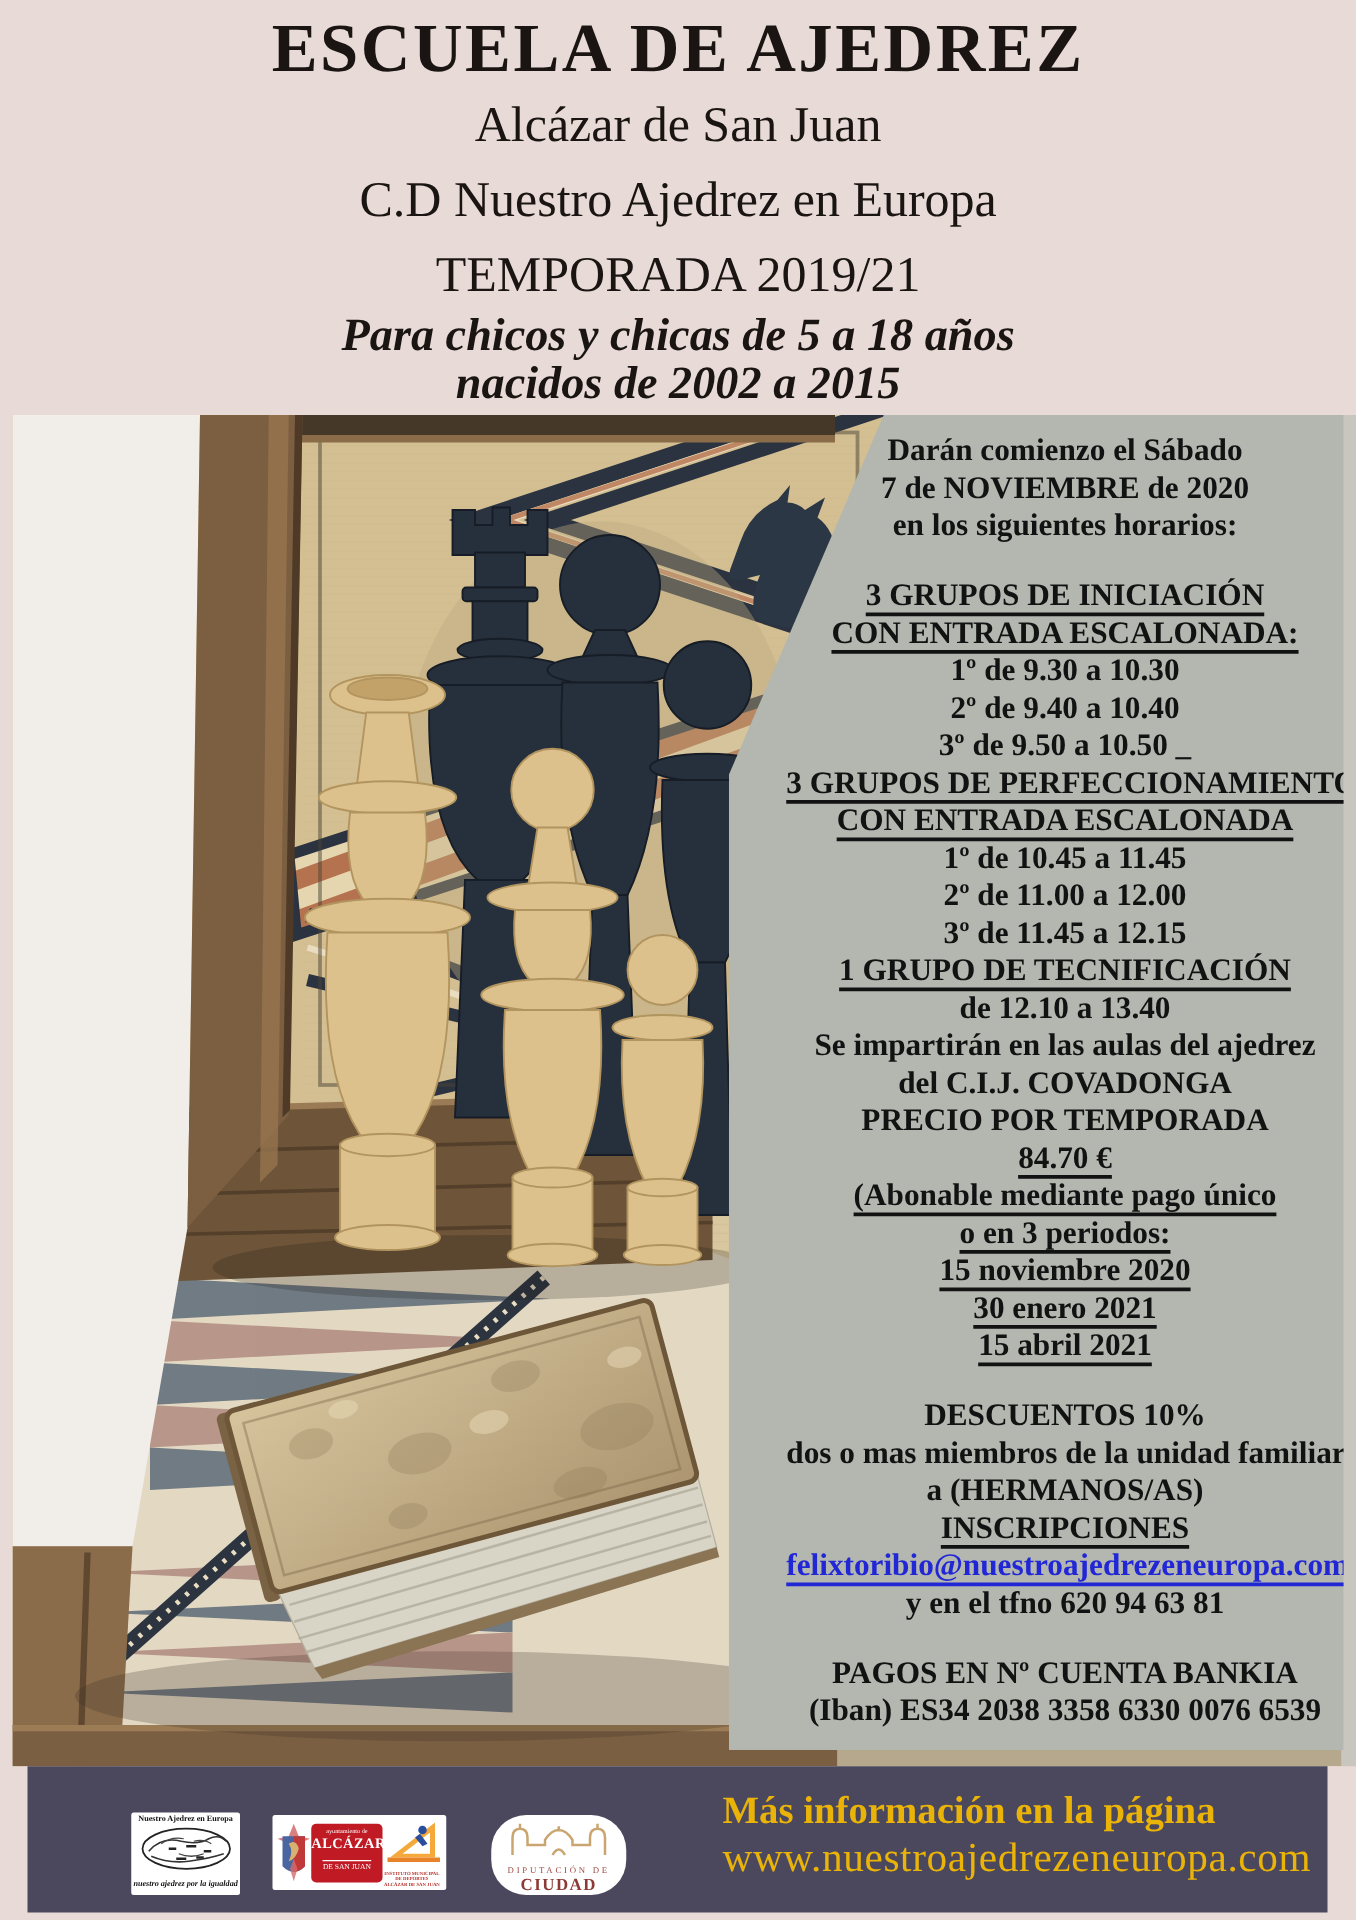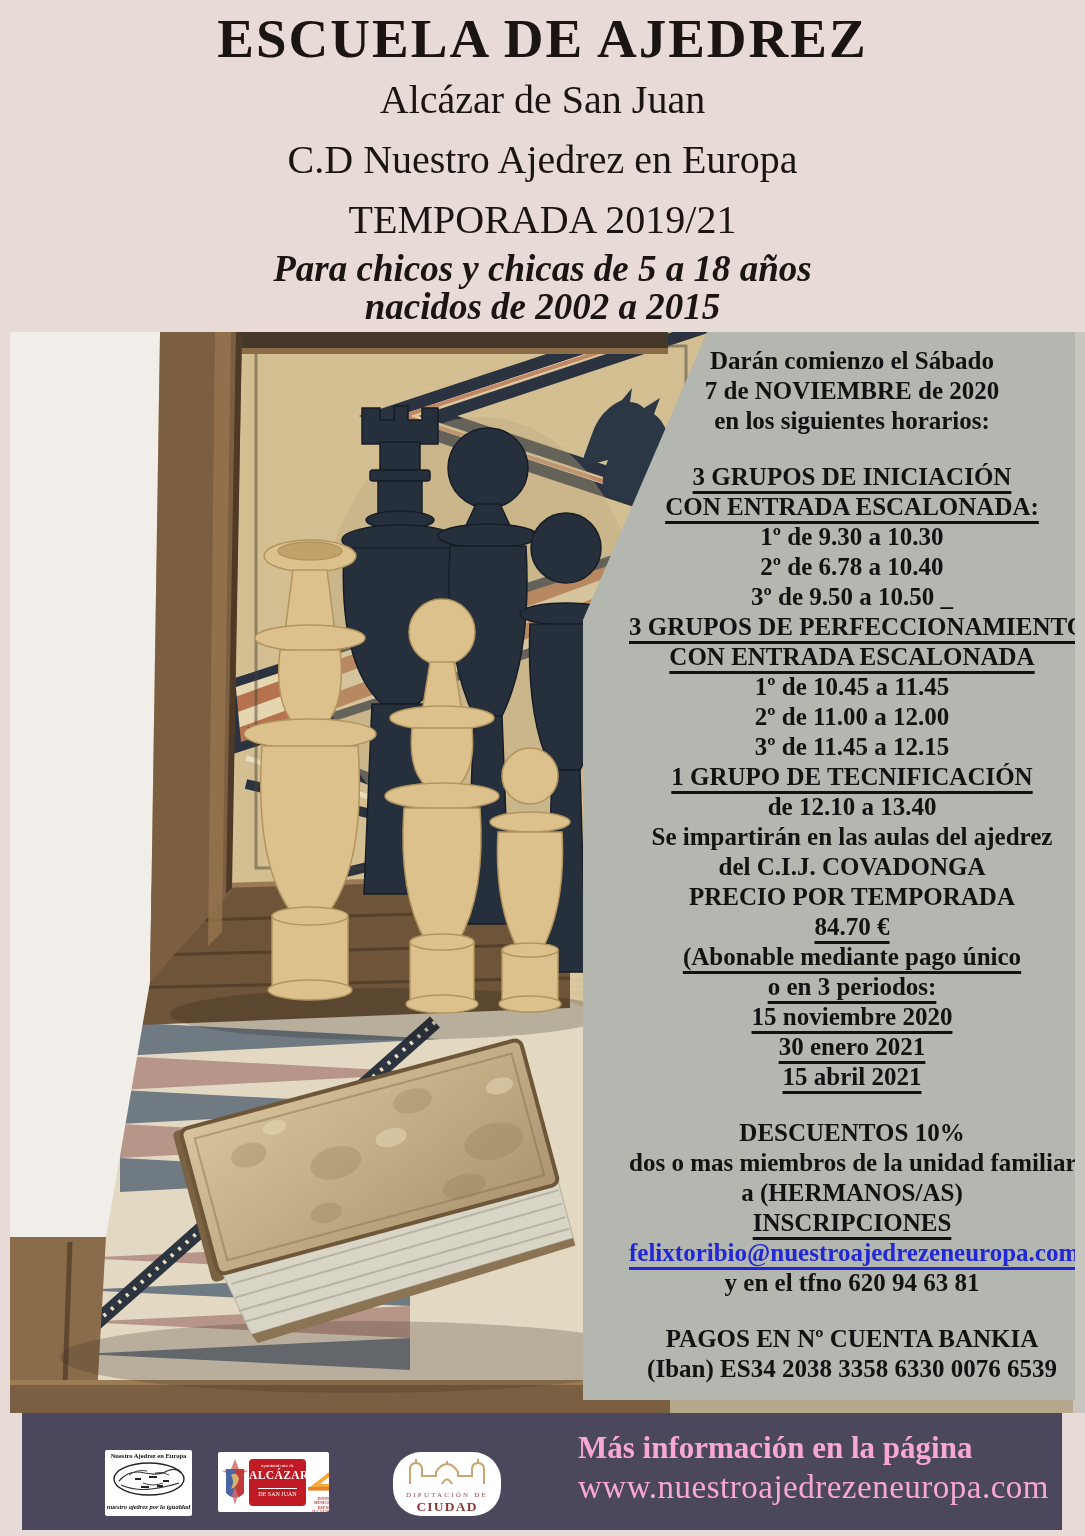--- a/index.html
+++ b/index.html
@@ -25,32 +25,32 @@
   .pline.u{text-decoration:underline;text-decoration-thickness:3px;text-underline-offset:6px;}
   .pline.link{color:#2227d6;text-align:center;}
   .pline.gap{height:26px;}
 
   
   .footer{position:absolute;left:22px;top:1413px;width:1040px;height:117px;background:#4b485e;}
   .card{position:absolute;background:#ffffff;border-radius:2px;box-sizing:border-box;overflow:hidden;}
   .card1{left:83px;top:37px;width:87px;height:66px;text-align:center;padding-top:2px;}
   .club-arc{font-size:6.5px;font-weight:bold;line-height:7px;color:#111;}
   .club-arc.bot{font-style:italic;}
-  .card2{left:196px;top:39px;width:111px;height:60px;display:flex;justify-content:space-between;padding:3px 4px;}
+  .card2{left:196px;top:39px;width:139px;height:60px;display:flex;align-items:center;justify-content:space-between;padding:3px 4px;}
   .ayto-wrap{display:flex;align-items:center;}
   .ayto-box{width:57px;height:47px;background:#c01a24;border-radius:4px;color:#fff;text-align:center;padding-top:4px;box-sizing:border-box;margin-left:1px;}
   .ayto-small{font-size:5px;line-height:6px;}
   .ayto-name{font-size:11.5px;font-weight:bold;letter-spacing:.4px;line-height:13px;}
   .ayto-sub{font-size:6px;line-height:8px;border-top:1px solid #fff;display:inline-block;padding-top:1px;margin-top:1px;}
   .imd{width:47px;text-align:center;}
   .imd-text{font-size:3.8px;line-height:4.4px;color:#b5342c;font-weight:bold;}
   .card3{left:371px;top:39px;width:108px;height:64px;text-align:center;padding-top:5px;border-radius:28px;}
   .dip1{font-size:7px;letter-spacing:2.2px;color:#9c4a42;margin-top:2px;line-height:8px;}
   .dip2{font-size:13.5px;font-weight:bold;color:#8d3a36;letter-spacing:1.2px;line-height:15px;}
-  .finfo{position:absolute;left:556px;top:16px;color:#f9a8d4;text-align:left;}
+  .finfo{position:absolute;left:556px;top:16px;color:#eab308;text-align:left;}
   .finfo .l1{font-size:31px;font-weight:bold;line-height:38px;}
   .finfo .l2{font-size:33px;font-weight:normal;letter-spacing:.5px;line-height:40px;}
 </style>
 </head>
 <body>
 
 <div class="poster">
 
   <div class="header">
     <div class="h-title">ESCUELA DE AJEDREZ</div>
@@ -226,21 +226,21 @@
 
   <div class="panel">
     <div>
         <div class="pline">Darán comienzo el Sábado</div>
         <div class="pline">7 de NOVIEMBRE de 2020</div>
         <div class="pline">en los siguientes horarios:</div>
         <div class="pline gap"></div>
         <div class="pline u">3 GRUPOS DE INICIACIÓN </div>
         <div class="pline u">CON ENTRADA ESCALONADA:</div>
         <div class="pline">1º  de 9.30 a 10.30</div>
-        <div class="pline">2º de 6.78 a 10.40</div>
+        <div class="pline">2º de 9.40 a 10.40</div>
         <div class="pline">3º de 9.50 a 10.50 _</div>
         <div class="pline u">3 GRUPOS DE PERFECCIONAMIENTO </div>
         <div class="pline u">CON ENTRADA ESCALONADA</div>
         <div class="pline">1º de 10.45 a 11.45</div>
         <div class="pline">2º de 11.00 a 12.00</div>
         <div class="pline">3º de 11.45 a 12.15</div>
         <div class="pline u">1 GRUPO DE TECNIFICACIÓN</div>
         <div class="pline">de 12.10 a 13.40</div>
         <div class="pline">Se impartirán en las aulas del ajedrez</div>
         <div class="pline">del C.I.J. COVADONGA</div>

